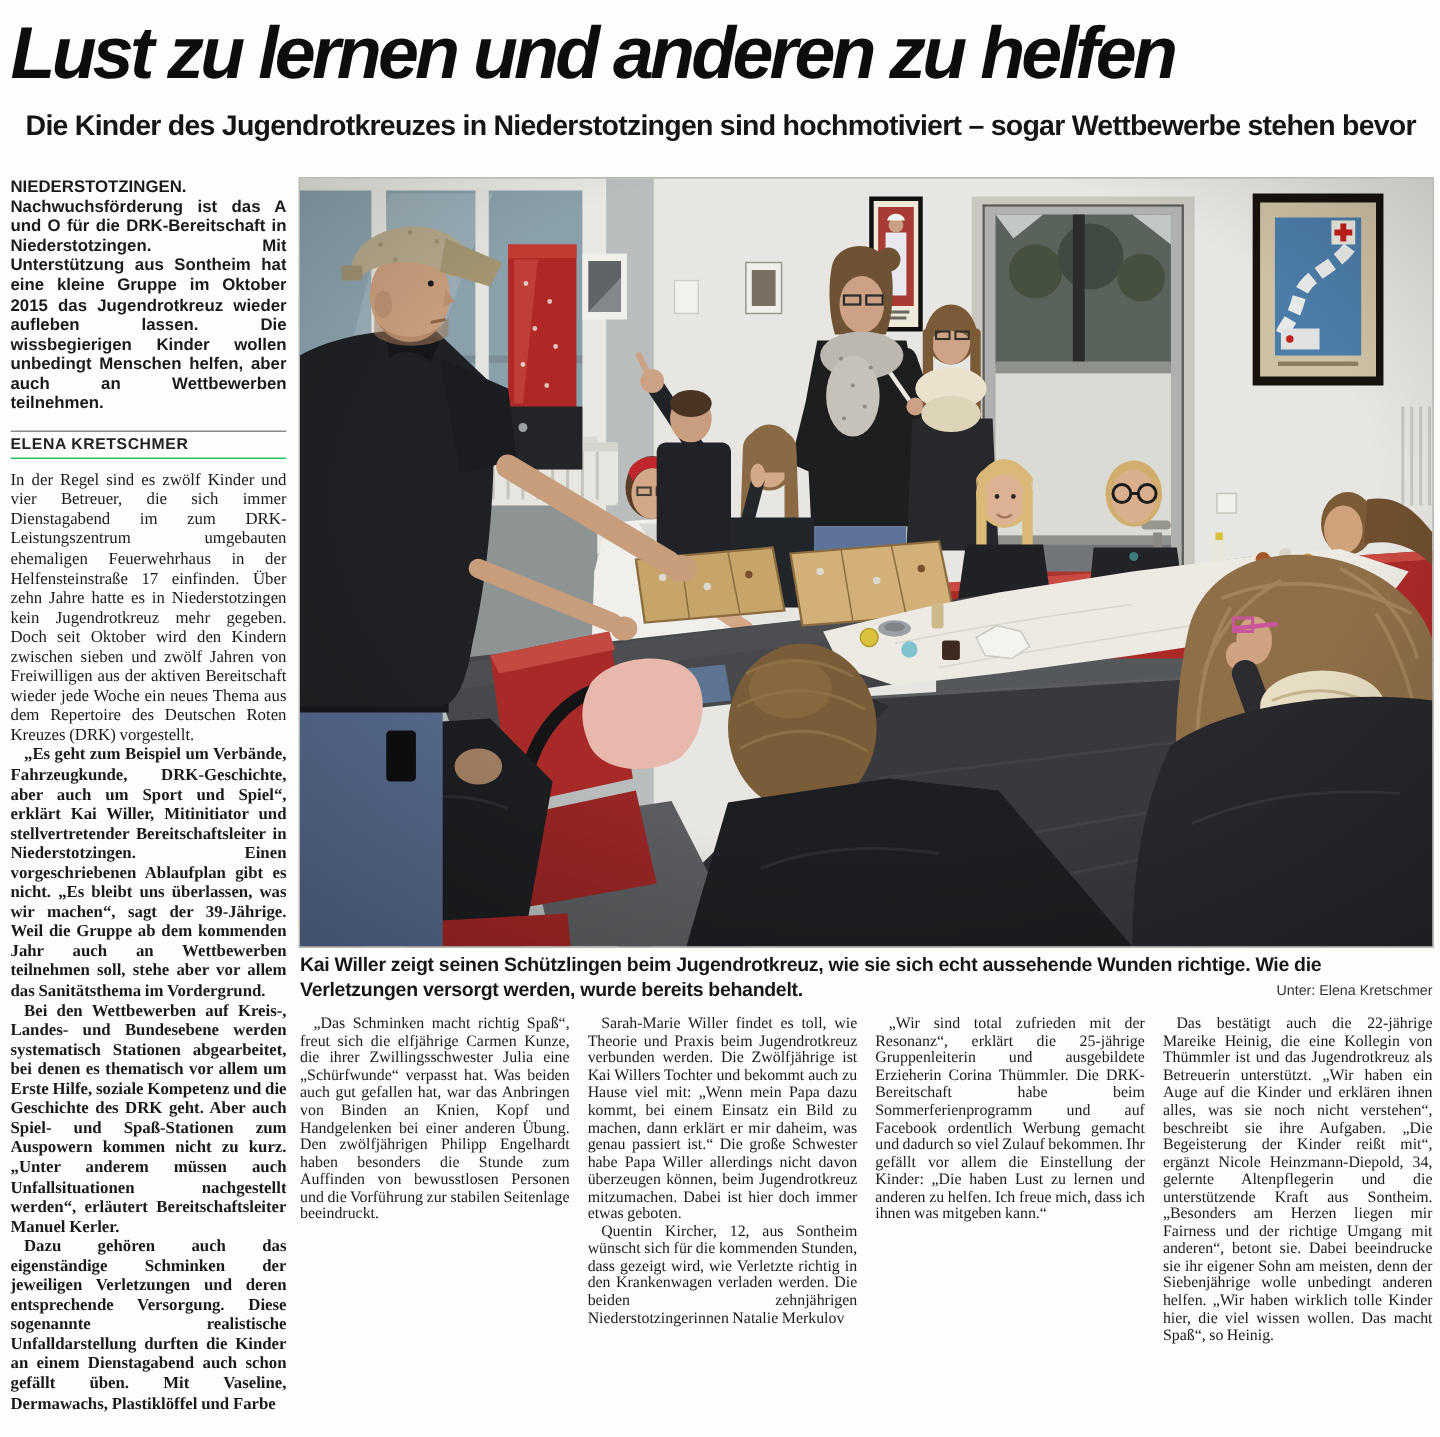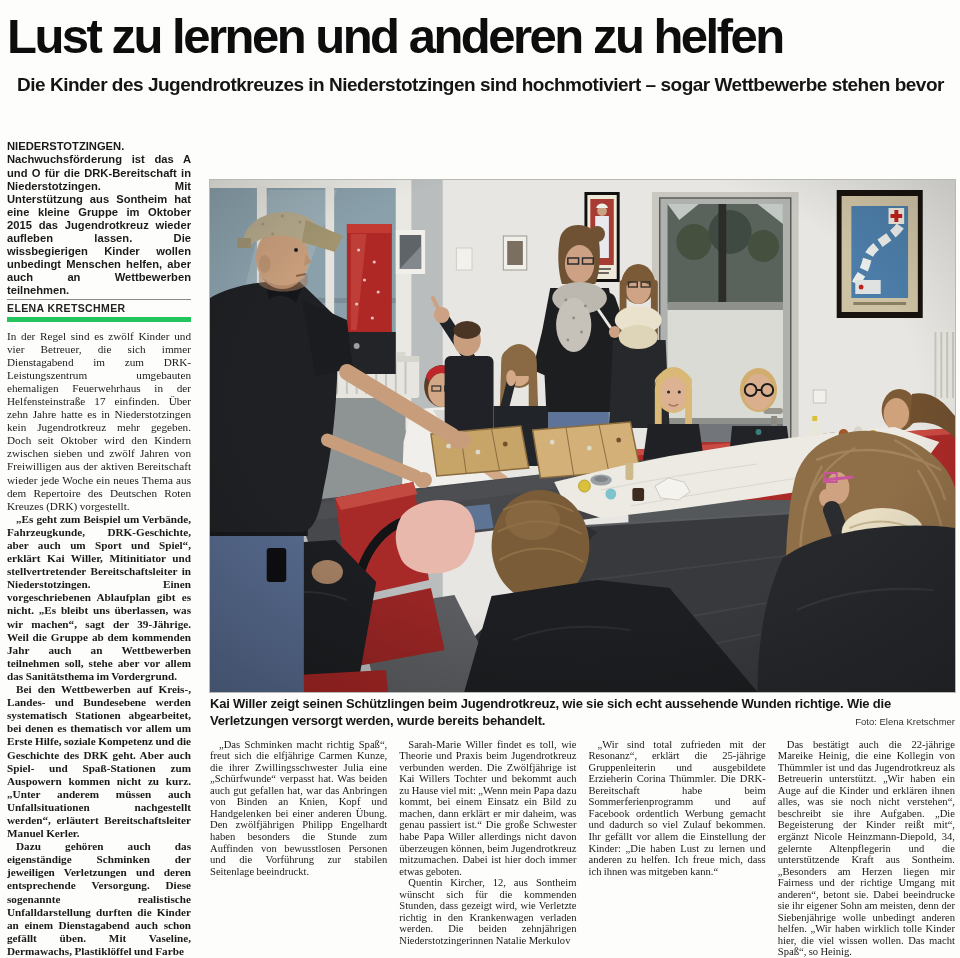--- a/index.html
+++ b/index.html
@@ -6,39 +6,39 @@
   html, body { margin: 0; padding: 0; background: #e9e9e6; }
   .page {
     width: 960px; height: 958px; margin: 0 auto;
     background: #fdfdfb; position: relative; overflow: hidden;
     font-family: "Liberation Serif", serif; color: #191919;
   }
   .header { position: absolute; top: 12px; left: 7px; right: 7px; }
   .headline {
     font-family: "Liberation Sans", sans-serif; font-weight: 700;
     font-size: 49px; letter-spacing: -2.5px; line-height: 1.02;
-    margin: 0; color: #0d0d0d; white-space: nowrap;
+    margin: 0; color: #0d0d0d; white-space: nowrap; font-style: italic;
   }
   .subheadline {
     font-family: "Liberation Sans", sans-serif; font-weight: 700;
     font-size: 19px; letter-spacing: -0.5px; margin: 12px 0 0 1px; color: #151515;
     white-space: nowrap;
     text-align: center;
   }
-  .content { position: absolute; top: 119px; left: 7px; right: 5px; bottom: 0; display: flex; gap: 19px; align-items: flex-end; }
+  .content { position: absolute; top: 119px; left: 7px; right: 5px; bottom: 0; display: flex; gap: 9px; }
   .left-col { width: 184px; flex: none; overflow: hidden; }
   .lead {
     font-family: "Liberation Sans", sans-serif; font-weight: 700;
     font-size: 13px; line-height: 1.2; text-align: justify; margin: 2px 0 7px; color: #101010;
   }
   .byline {
     font-family: "Liberation Sans", sans-serif; font-weight: 700;
     font-size: 10.5px; letter-spacing: .4px; color: #222;
-    border-top: 1px solid #8a8a86; border-bottom: 5px solid #22c55e;
-    padding: 2px 0 3px; margin: 1px 0 8px;
+    border-top: 1px solid #8a8a86; border-bottom: 1px solid #22c55e;
+    padding: 2px 0 3px; margin: 11px 0 8px;
   }
   .body-text p {
     font-size: 11.2px; line-height: 1.17; text-align: justify;
     margin: 0; color: #1a1a1a; word-spacing: -0.3px;
   }
   .body-text p.indent { text-indent: 9px; font-weight: bold; }
   .main-col { flex: 1; min-width: 0; display: flex; flex-direction: column; }
   figure { margin: 0; }
   .photo-wrap { width: 100%; height: 512px; position: relative; outline: 1px solid #b9b9b3; background: #9a9a96; }
   .photo-wrap svg { display: block; width: 100%; height: 100%; }
@@ -461,21 +461,21 @@
               </g>
               <path d="M586,378 C620,352 700,340 762,348 L762,512 L560,512 C560,462 568,414 586,378 Z" fill="#26282c"></path>
               <path d="M600,430 Q660,404 740,410" stroke="#34363a" stroke-width="2" fill="none"></path>
             </g>
 
             <rect x="0" y="0" width="762" height="512" fill="url(#vg)"></rect>
           </svg>
         </div>
         <figcaption>
           <span class="cap-text">Kai Willer zeigt seinen Schützlingen beim Jugendrotkreuz, wie sie sich echt aussehende Wunden richtige. Wie die Verletzungen versorgt werden, wurde bereits behandelt.</span>
-          <span class="cap-credit">Foto: Elena Kretschmer</span>
+          <span class="cap-credit">Unter: Elena Kretschmer</span>
         </figcaption>
       </figure>
 
       <div class="bottom-cols">
         <div class="bcol">
           <p class="indent">„Das Schminken macht richtig Spaß“, freut sich die elfjährige Carmen Kunze, die ihrer Zwillingsschwester Julia eine „Schürfwunde“ verpasst hat. Was beiden auch gut gefallen hat, war das Anbringen von Binden an Knien, Kopf und Handgelenken bei einer anderen Übung. Den zwölfjährigen Philipp Engelhardt haben besonders die Stunde zum Auffinden von bewusstlosen Personen und die Vorführung zur stabilen Seitenlage beeindruckt.</p>
         </div>
         <div class="bcol">
           <p class="indent">Sarah-Marie Willer findet es toll, wie Theorie und Praxis beim Jugendrotkreuz verbunden werden. Die Zwölfjährige ist Kai Willers Tochter und bekommt auch zu Hause viel mit: „Wenn mein Papa dazu kommt, bei einem Einsatz ein Bild zu machen, dann erklärt er mir daheim, was genau passiert ist.“ Die große Schwester habe Papa Willer allerdings nicht davon überzeugen können, beim Jugendrotkreuz mitzumachen. Dabei ist hier doch immer etwas geboten.</p>
           <p class="indent">Quentin Kircher, 12, aus Sontheim wünscht sich für die kommenden Stunden, dass gezeigt wird, wie Verletzte richtig in den Krankenwagen verladen werden. Die beiden zehnjährigen Niederstotzingerinnen Natalie Merkulov</p>

